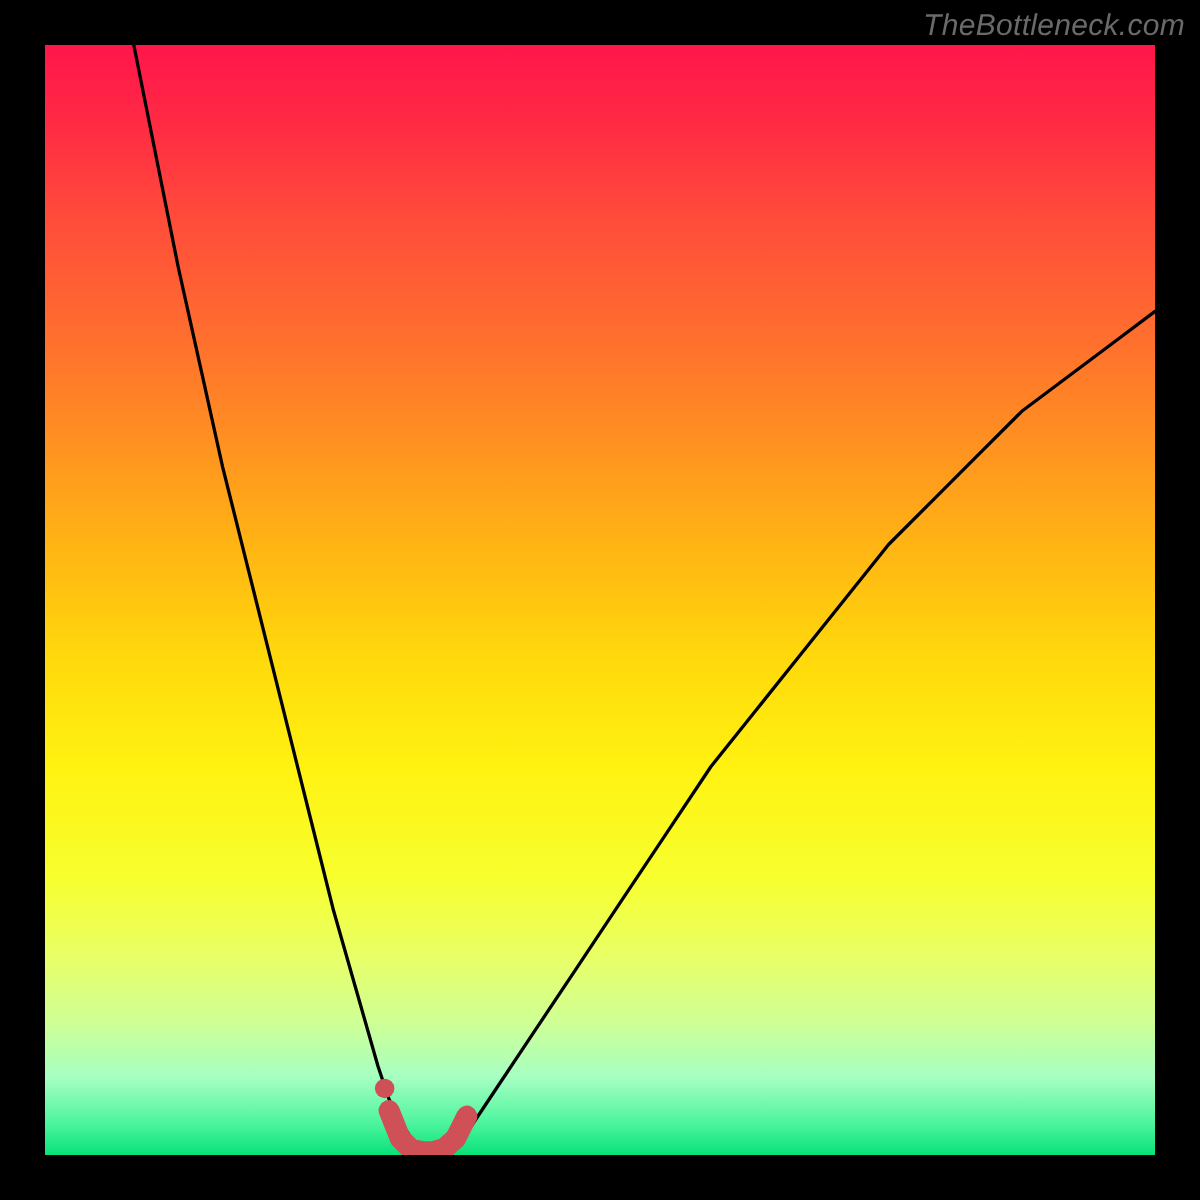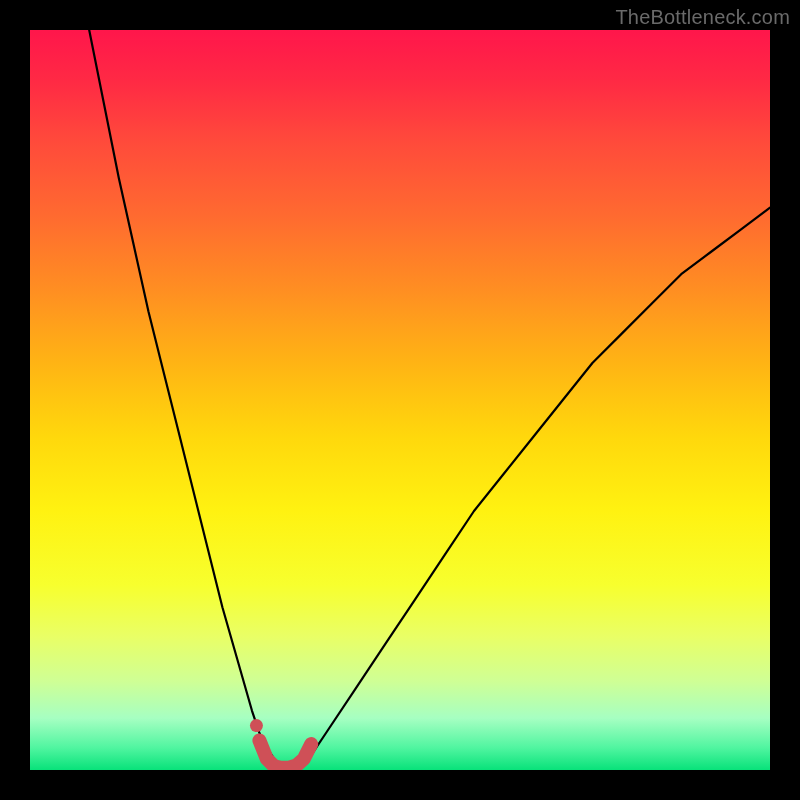--- a/index.html
+++ b/index.html
@@ -54,20 +54,21 @@
   .watermark {
     position: absolute;
     top: 6px;
     right: 10px;
     color: #6a6a6a;
     font-size: 20px;
     font-weight: 500;
     letter-spacing: 0.2px;
     z-index: 20;
     user-select: none;
+    font-style: italic;
   }
   svg.curve {
     position: absolute;
     left: 0;
     top: 0;
     width: 740px;
     height: 740px;
     z-index: 5;
   }
 </style>

